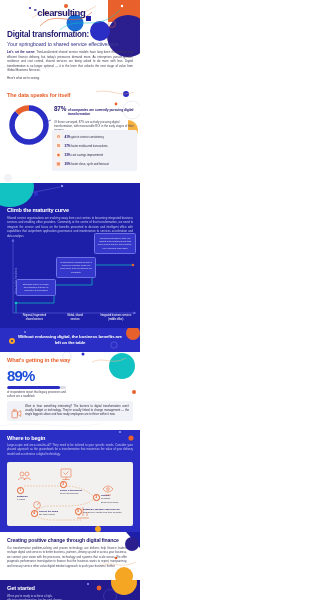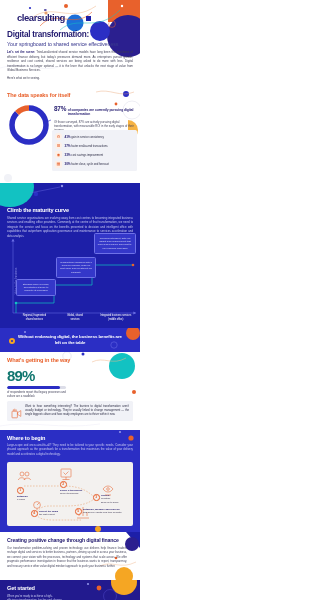--- a/index.html
+++ b/index.html
@@ -16,23 +16,23 @@
   
   .hero {
     position:relative;
     height:88px;
     background:#ffffff;
     overflow:hidden;
   }
   .hero-art { position:absolute; inset:0; overflow:hidden; }
   .hero-art svg { position:absolute; top:0; left:0; }
   .logo {
-    position:absolute; left:17px; top:8px;
+    position:absolute; left:7px; top:8px;
     z-index:5;
-    display:flex; flex-direction:column; align-items:flex-start;
+    display:flex; flex-direction:row; align-items:flex-start;
   }
   .logo-mark {
     font-size:5.5px; color:#2b1f8f; letter-spacing:-0.3px;
     margin-left:26px; margin-bottom:-1px; line-height:1;
   }
   .logo-word {
     font-size:9.5px; font-weight:700; color:#221a6e;
     letter-spacing:-0.45px; line-height:1;
   }
   .hero-title {
@@ -165,21 +165,21 @@
   
   .sec-way {
     position:relative; background:#ffffff; height:78px; overflow:hidden;
   }
   .sec-way .h-orange { position:absolute; left:7px; top:5px; z-index:6; }
   .big-stats { position:absolute; left:7px; top:16px; width:126px; display:flex; gap:8px; z-index:6; }
   .bigstat { width:59px; }
   .bigstat-num {
     font-size:15px; font-weight:700; letter-spacing:-0.8px; line-height:1;
   }
-  .bigstat-num.navy { color:#0f766e; }
+  .bigstat-num.navy { color:#1d4ed8; }
   .bigstat-num.orange { color:#e8612c; }
   .bigstat-bar {
     margin-top:2.5px; height:3.2px; border-radius:1.6px; overflow:hidden;
     background:#dcdde8;
   }
   .bigstat-bar i { display:block; height:100%; border-radius:1.6px; }
   .bigstat-bar i.navy { background:#2b2ec4; }
   .bigstat-bar i.orange { background:#e8612c; }
   .bigstat-txt {
     margin-top:2.5px; font-size:2.75px; line-height:1.5; color:#44445c;

